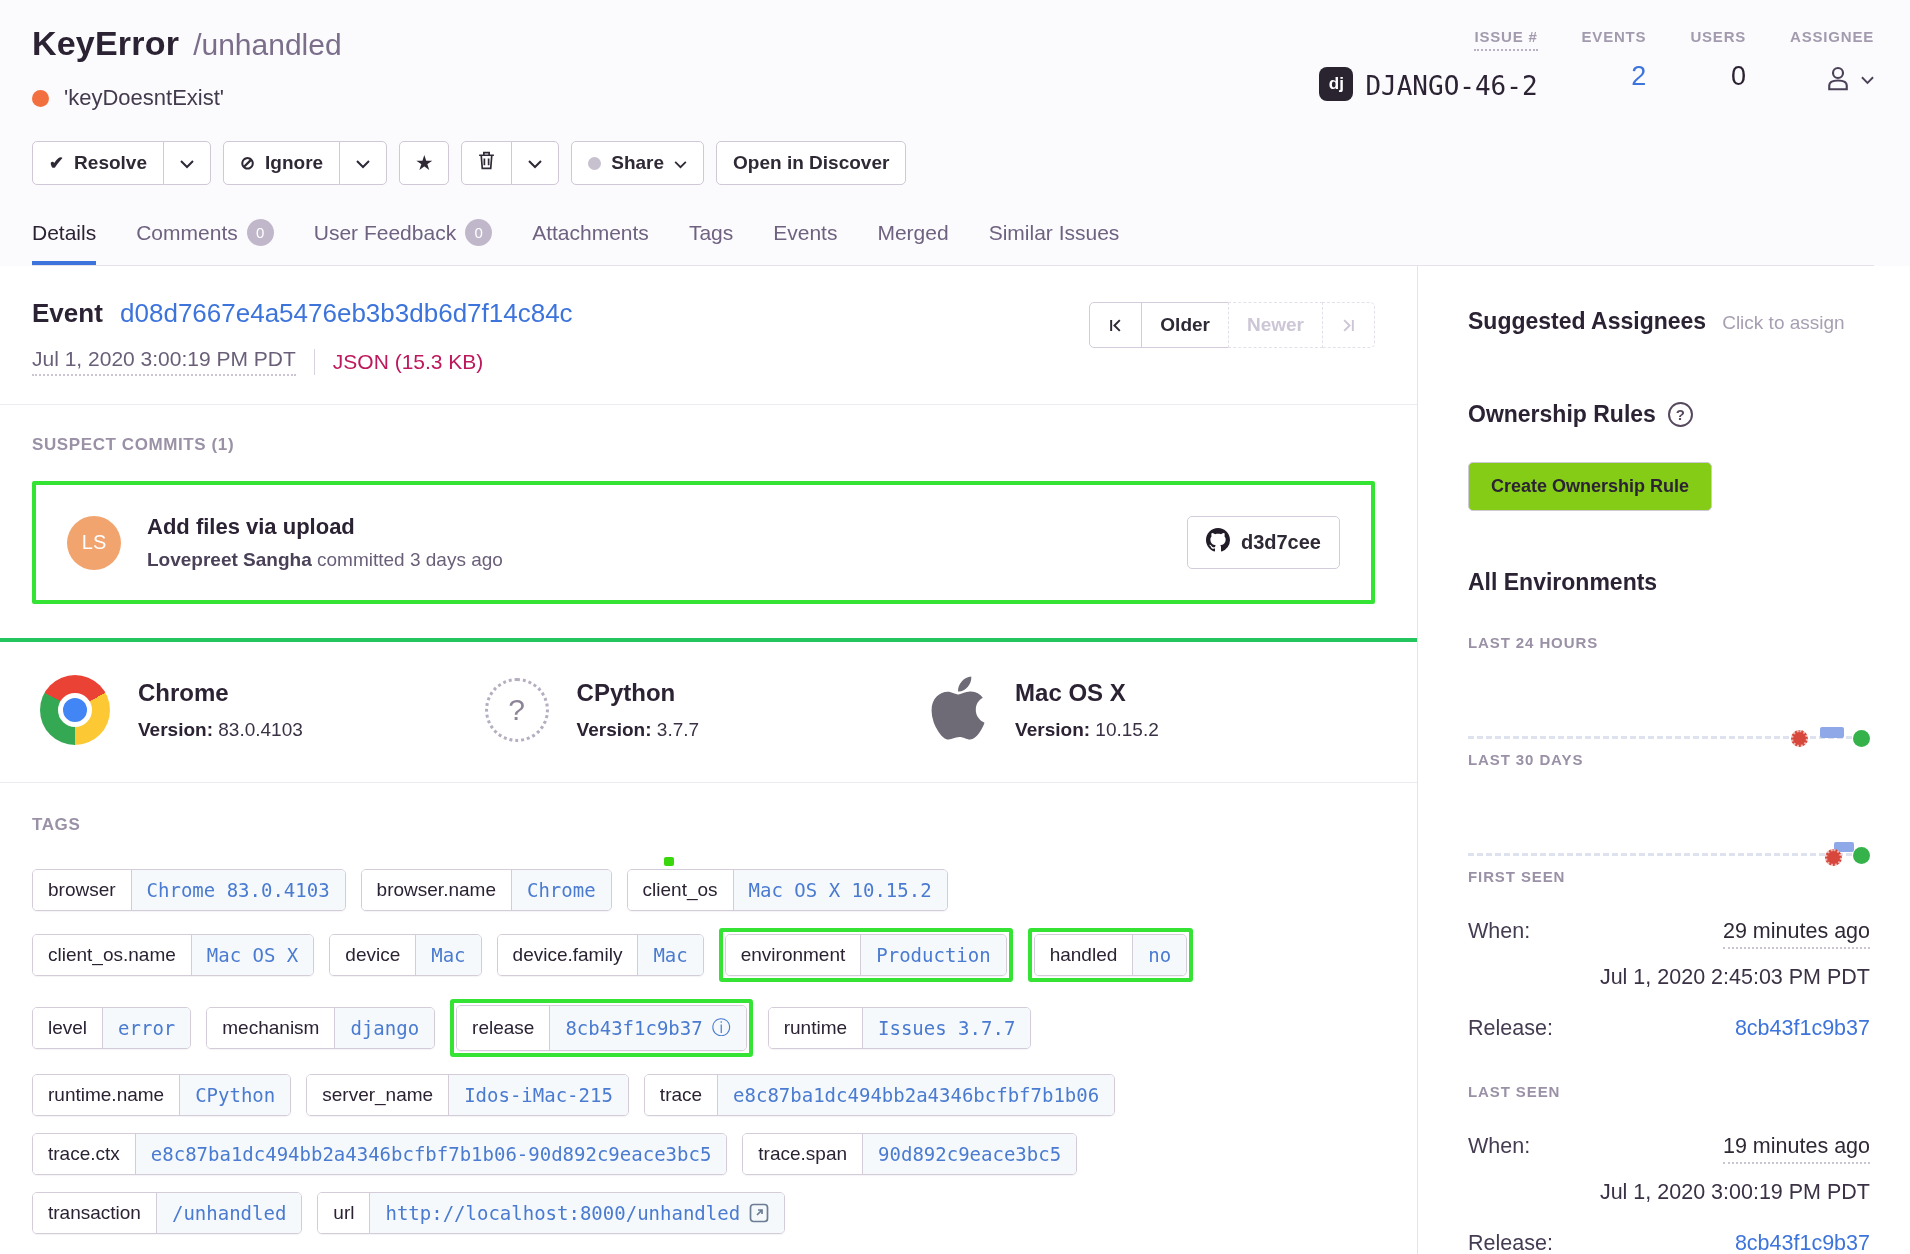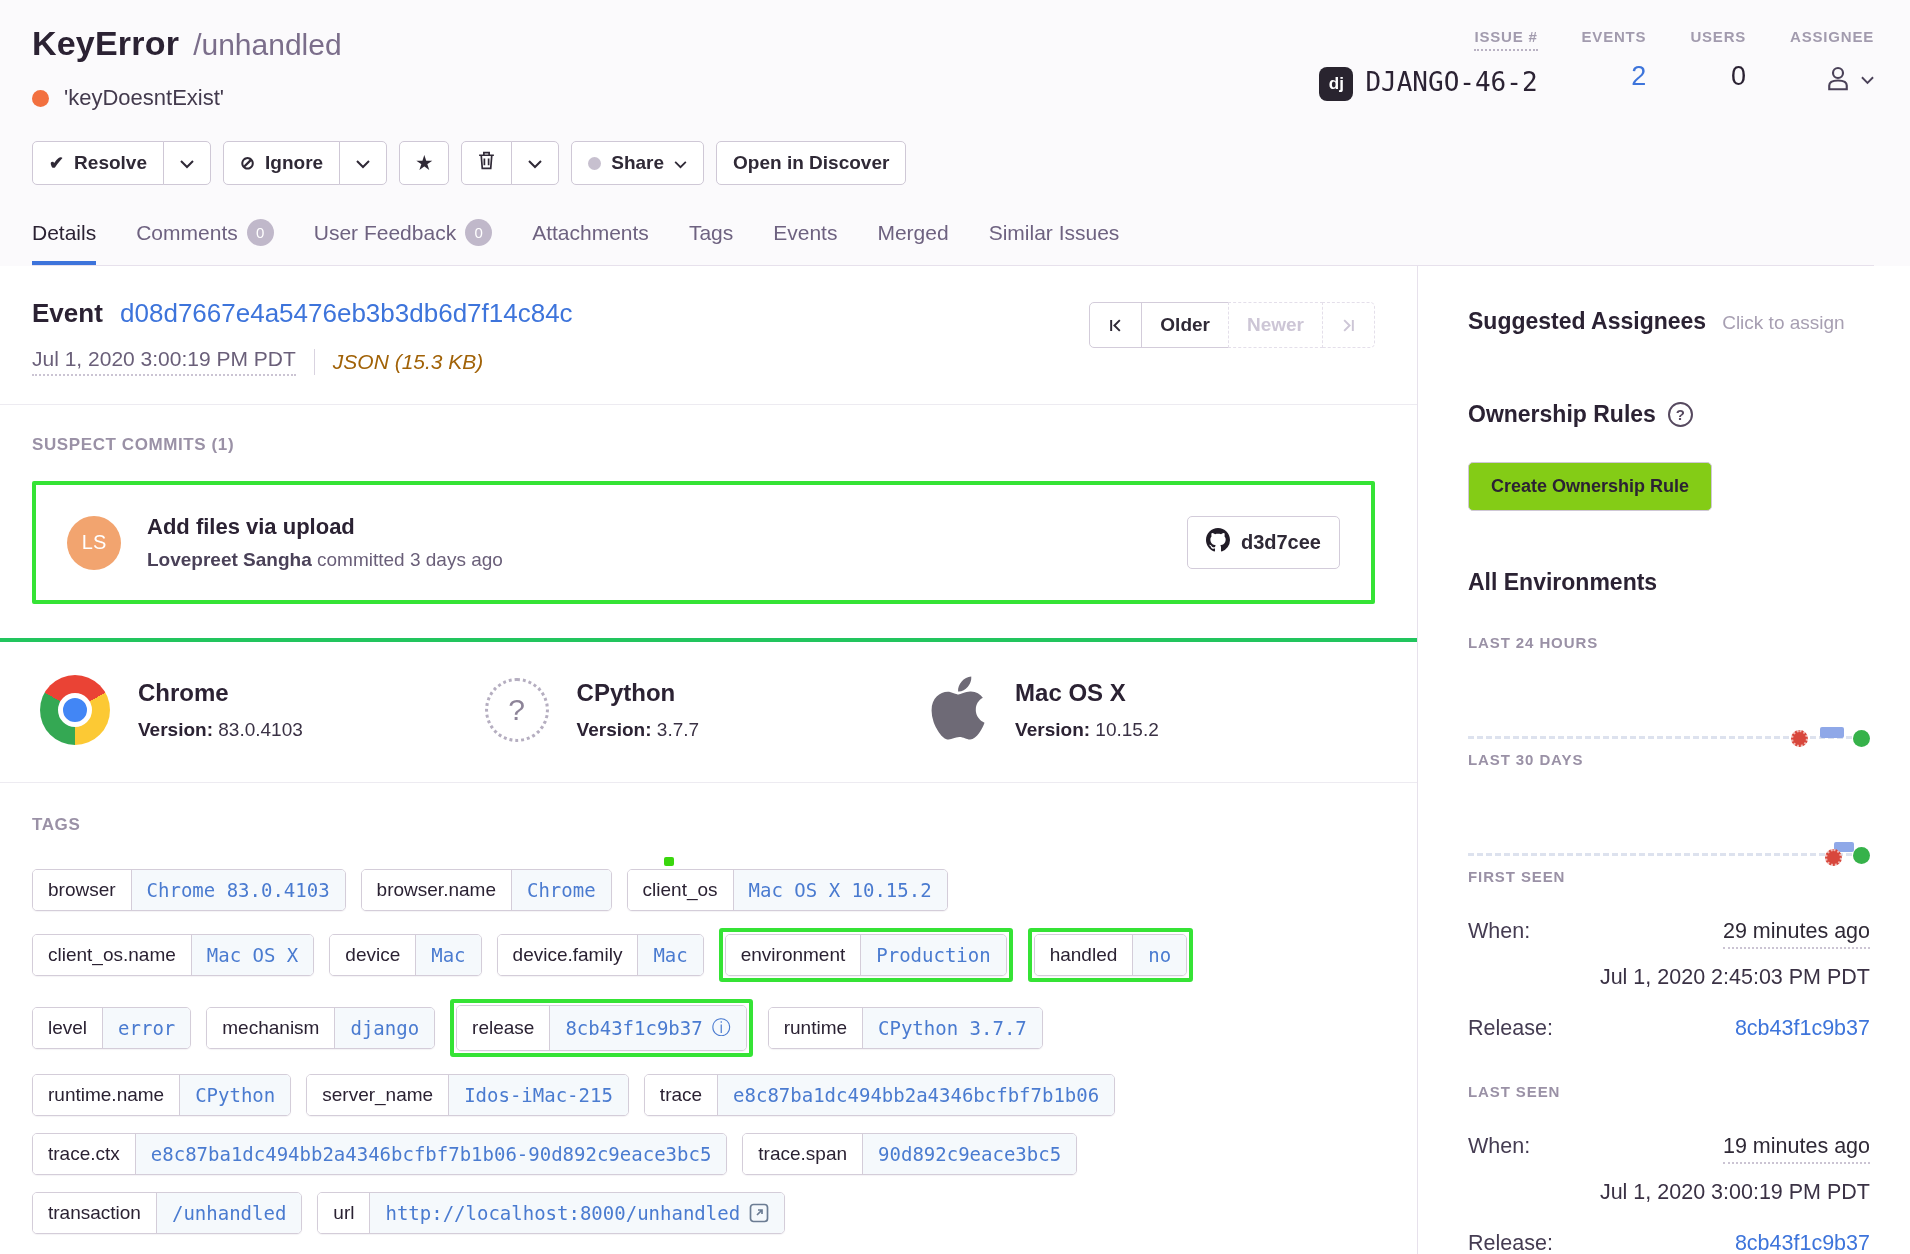--- a/index.html
+++ b/index.html
@@ -16,21 +16,21 @@
   .culprit { display:flex; align-items:center; gap:15px; margin-top:22px; }
   .level-dot { width:17px; height:17px; border-radius:50%; background:#f2703f; }
   .culprit-text { font-size:22px; color:#433a4d; }
 
   .stats { display:flex; gap:44px; padding-top:4px; }
   .stat { display:flex; flex-direction:column; align-items:flex-end; gap:16px; }
   .stat-label { font-size:15px; font-weight:bold; letter-spacing:0.8px; color:#a29bae; }
   .stat-label.dotted { border-bottom:2px dotted #b9b2c3; padding-bottom:4px; }
   .stat-value { font-size:27px; color:#2b2233; }
   .stat-value.blue { color:#3d74db; }
-  .issue-val { display:flex; align-items:flex-start; gap:12px; }
+  .issue-val { display:flex; align-items:flex-end; gap:12px; }
   .dj-badge { width:34px; height:34px; border-radius:8px; background:#29242f; color:#fff;
               font-weight:bold; font-size:17px; display:flex; align-items:center; justify-content:center; }
   .issue-id { font-size:26px; color:#2b2233; }
   .assignee-val { display:flex; align-items:center; gap:8px; cursor:pointer; padding-top:2px; }
 
   .actions { display:flex; gap:12px; margin-top:30px; }
   .btn-group { display:inline-flex; }
   .btn { display:inline-flex; align-items:center; gap:10px; background:#fff; border:1px solid #cfc8d6;
          padding:9px 16px; font-size:19px; font-weight:bold; color:#2f2936; cursor:pointer;
          font-family:"Liberation Sans", sans-serif; }
@@ -54,21 +54,21 @@
 
   
   .event-head { padding:32px 42px 28px 32px; border-bottom:1px solid #edebf1; display:flex;
                 justify-content:space-between; align-items:flex-start; }
   .event-title { font-size:26px; }
   .event-label { font-weight:bold; color:#2b2233; }
   .event-id { color:#3d74db; margin-left:10px; cursor:pointer; }
   .event-meta { margin-top:18px; display:flex; align-items:center; font-size:21px; }
   .event-time { color:#6a5f79; border-bottom:2px dotted #cbc4d3; padding-bottom:3px; }
   .meta-sep { width:1px; height:26px; background:#d9d3e0; margin:0 18px; }
-  .json-link { color:#a16207; cursor:pointer;font-style:italic; }
+  .json-link { color:#be185d; cursor:pointer; }
 
   .pagination { display:inline-flex; margin-top:4px; }
   .pg { background:#fff; border:1px solid #d3ccda; padding:11px 18px; font-size:19px; font-weight:bold;
         color:#2f2936; display:flex; align-items:center; cursor:pointer; }
   .pg + .pg { margin-left:-1px; }
   .pg:first-child { border-radius:5px 0 0 5px; }
   .pg:last-child { border-radius:0 5px 5px 0; }
   .pg.disabled { color:#cdc6d6; border-style:dashed; border-color:#e4dfea; cursor:default; }
 
   
@@ -413,21 +413,21 @@
               <span class="pill">
                 <span class="k">release</span>
                 <span class="v">
                   <span>8cb43f1c9b37</span>
                   <span class="info-glyph">ⓘ</span>
                 </span>
               </span>
             </span>
           <span class="pill">
               <span class="k">runtime</span>
-              <span class="v">CPython 3.7.7</span>
+              <span class="v">Issues 3.7.7</span>
             </span>
         </div>
         <div class="tag-row">
           <span class="pill">
               <span class="k">runtime.name</span>
               <span class="v">CPython</span>
             </span>
           <span class="pill">
               <span class="k">server_name</span>
               <span class="v">Idos-iMac-215</span>

